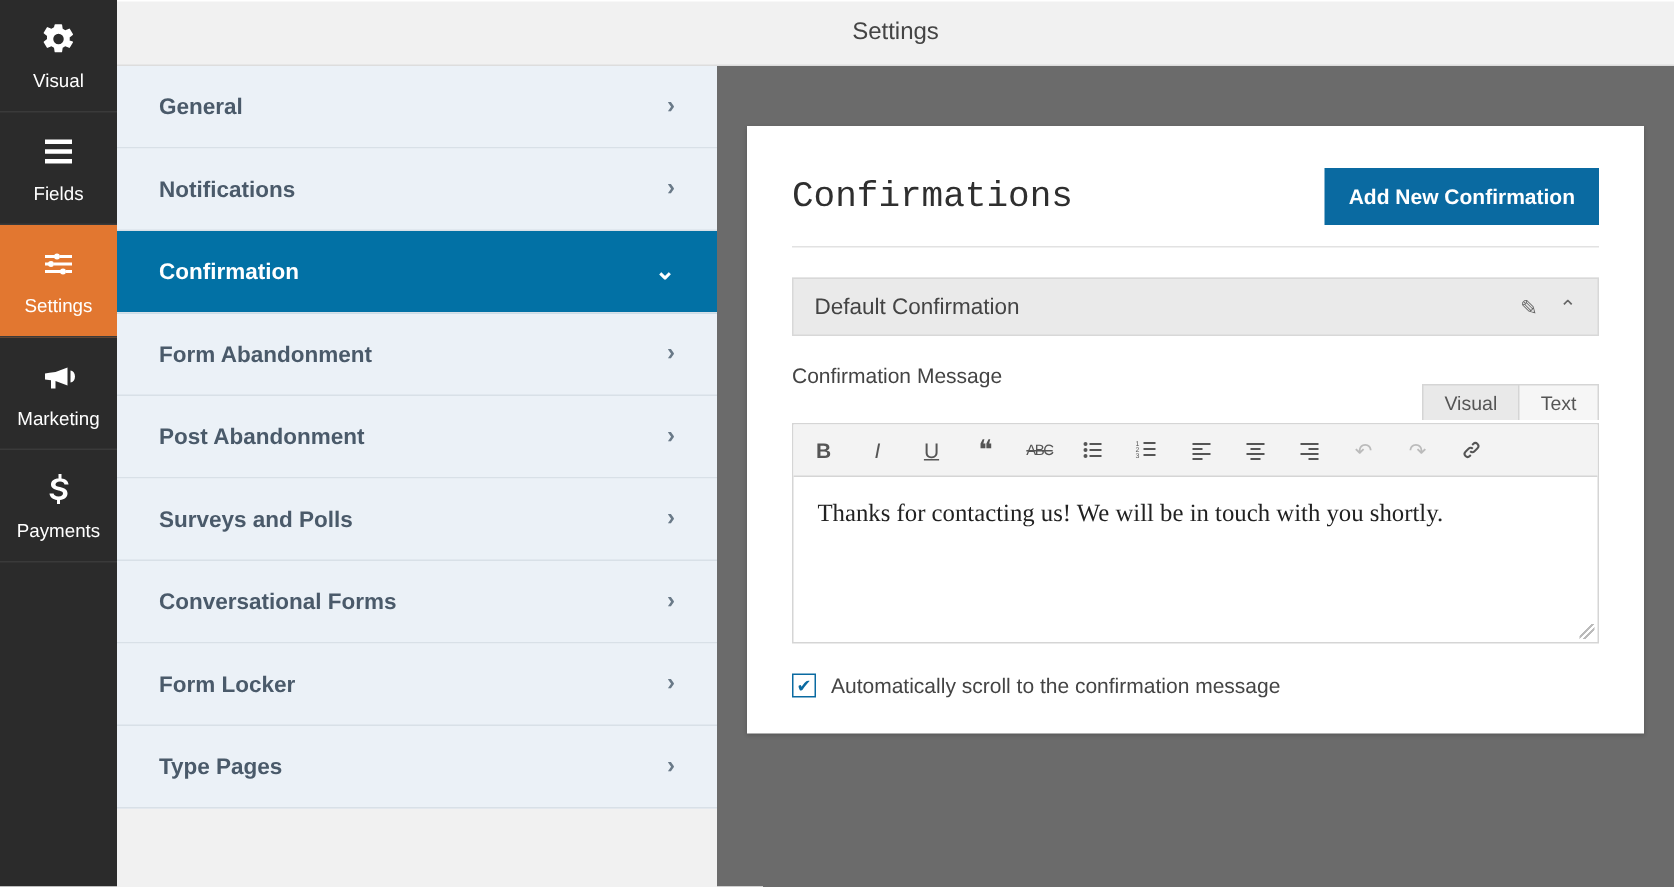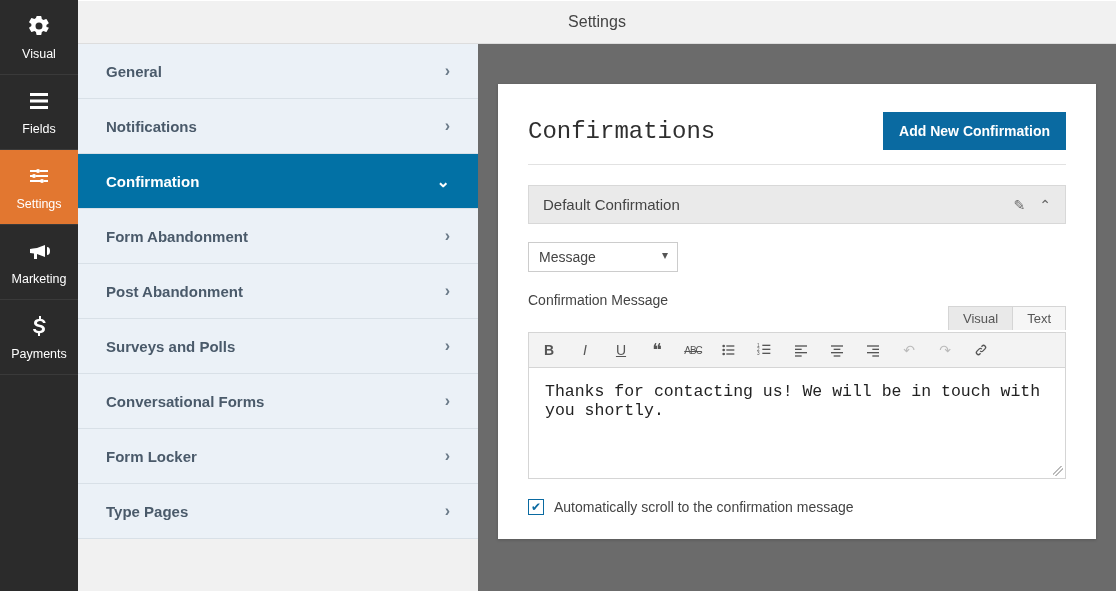--- a/index.html
+++ b/index.html
@@ -193,21 +193,21 @@
     gap: 16px;
     align-items: center;
     color: #555;
     font-size: 14px;
   }
   .toolbar .tb { cursor: pointer; display:inline-flex; align-items:center; justify-content:center; width:20px; }
   .toolbar .tb svg { width:16px; height:16px; fill:#555; }
   .editor-body {
     min-height: 110px;
     padding: 14px 16px;
-    font-family: Liberation Mono, monospace;
+    font-family: Liberation Serif, serif;
     font-size: 16.5px;
     color: #222;
     position: relative;
   }
   .resize-grip {
     position:absolute; right:2px; bottom:2px; width:10px; height:10px;
     background:
       linear-gradient(135deg, transparent 0 40%, #bbb 40% 50%, transparent 50% 60%, #bbb 60% 70%, transparent 70%);
   }
 
@@ -336,23 +336,20 @@
       </div>
 
       <div class="section-header">
         <span>Default Confirmation</span>
         <div class="actions">
           <span>✎</span>
           <span>⌃</span>
         </div>
       </div>
 
-      <div class="select-wrap">
-        <div class="select">Message</div>
-      </div>
 
       <div class="field-label">Confirmation Message</div>
 
       <div class="editor-wrap">
         <div class="editor-tabs">
           <div class="editor-tab active">Visual</div>
           <div class="editor-tab">Text</div>
         </div>
         <div class="editor">
           <div class="toolbar">

